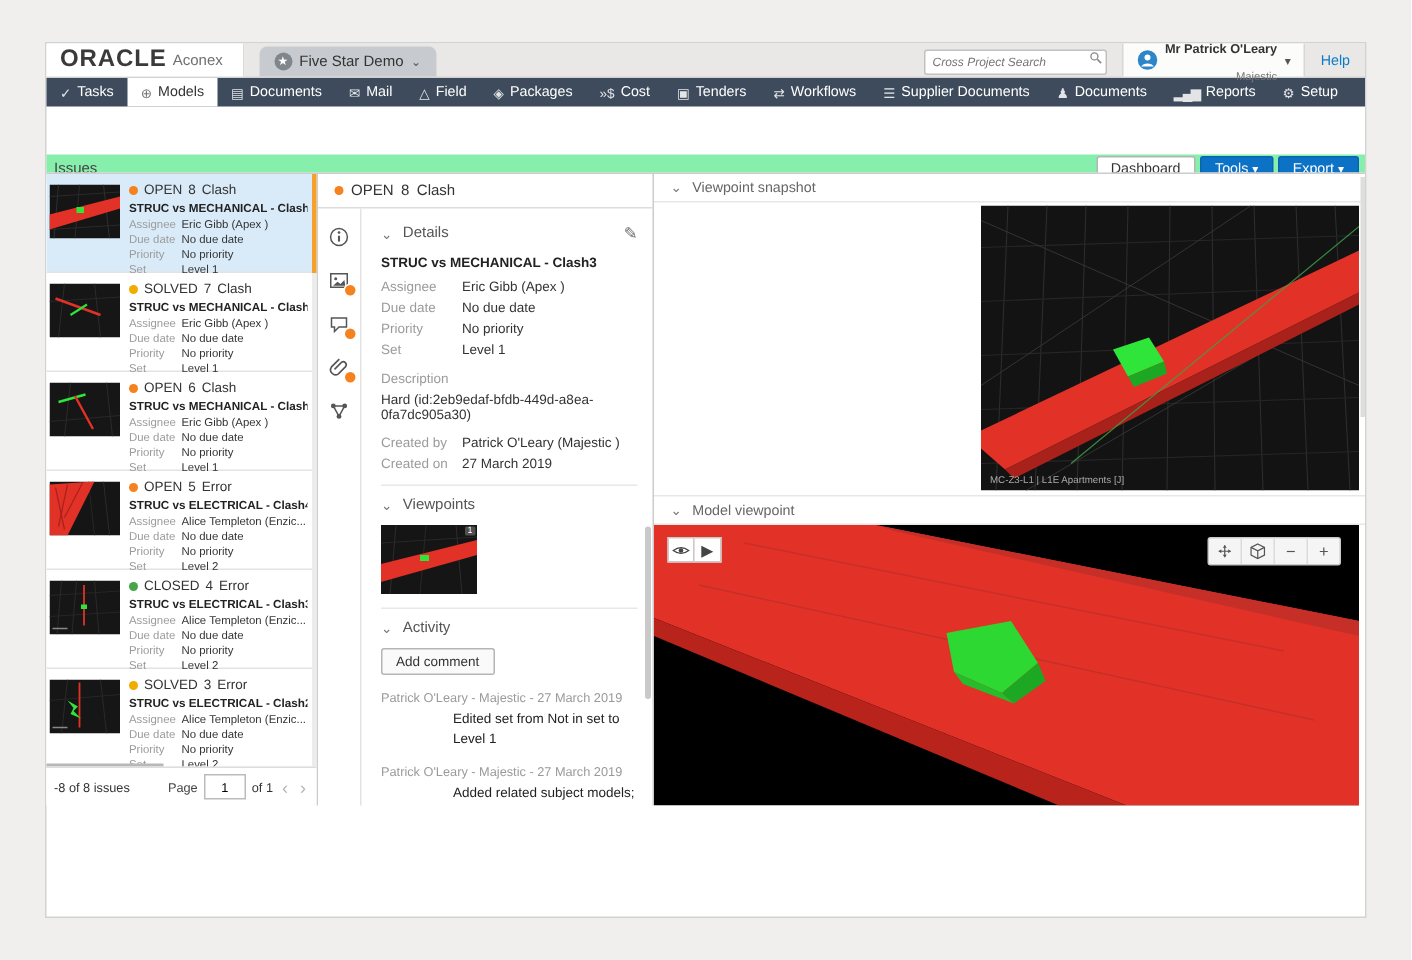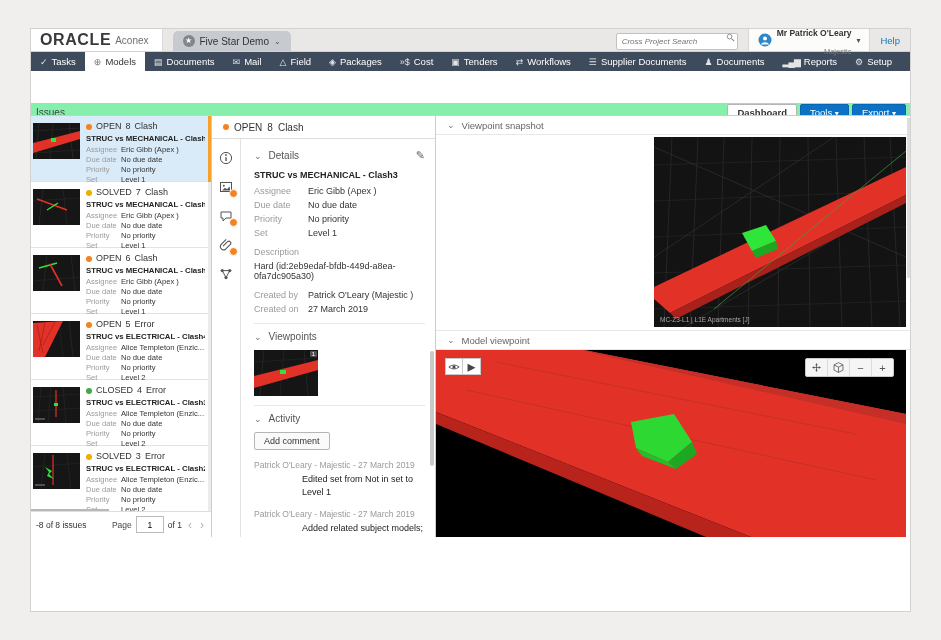--- a/index.html
+++ b/index.html
@@ -27,21 +27,21 @@
   .nav-item{display:flex;align-items:center;gap:4px;padding:0 9px;white-space:nowrap;}
   .nav-item .nico{font-size:9px;opacity:.85;}
   .nav-item.active{background:#fff;color:#333;}
   .nav-item.active .nico{color:#777;opacity:1;}
   .nico-bars{font-size:6px;letter-spacing:-1px;opacity:.85;}
   
   .crumb-row{height:19px;display:flex;align-items:center;padding:0 3px;background:#86efac;margin-top:32px;}
   .page-title{font-size:10px;color:#444;padding-left:2px;}
   .header-actions{margin-left:auto;display:flex;gap:3px;padding-right:1px;}
   .btn{font-size:9.5px;border-radius:2px;padding:2px 9px;line-height:1.2;}
-  .btn-light{background:#fff;border:1px solid #b5b5b5;color:#333;font-weight:bold;}
+  .btn-light{background:#fff;border:1px solid #b5b5b5;color:#333;}
   .btn-blue{background:#0c72c6;color:#fff;border:1px solid #0a65b0;}
   
   .toolbar-row{height:26px;display:flex;align-items:center;padding:0 8px;background:#fff;}
   .refresh{color:#0c72c6;font-size:13px;line-height:1;margin-right:8px;}
   .vdiv{width:1px;height:16px;background:#ddd;margin:0 8px;}
   .search-wrap{display:flex;align-items:stretch;height:17px;}
   .search-wrap input{width:156px;border:1px solid #b9b9b9;border-right:none;border-radius:2px 0 0 2px;font-size:9px;font-style:italic;color:#777;padding:0 6px;font-family:"Liberation Sans",sans-serif;}
   .search-btn{width:20px;background:#0c72c6;border:1px solid #0a65b0;border-radius:0 2px 2px 0;color:#fff;display:flex;align-items:center;justify-content:center;}
   
   .panels{position:absolute;top:86px;left:0;right:0;height:421px;border-top:1px solid #ccc;display:flex;background:#fff;}

